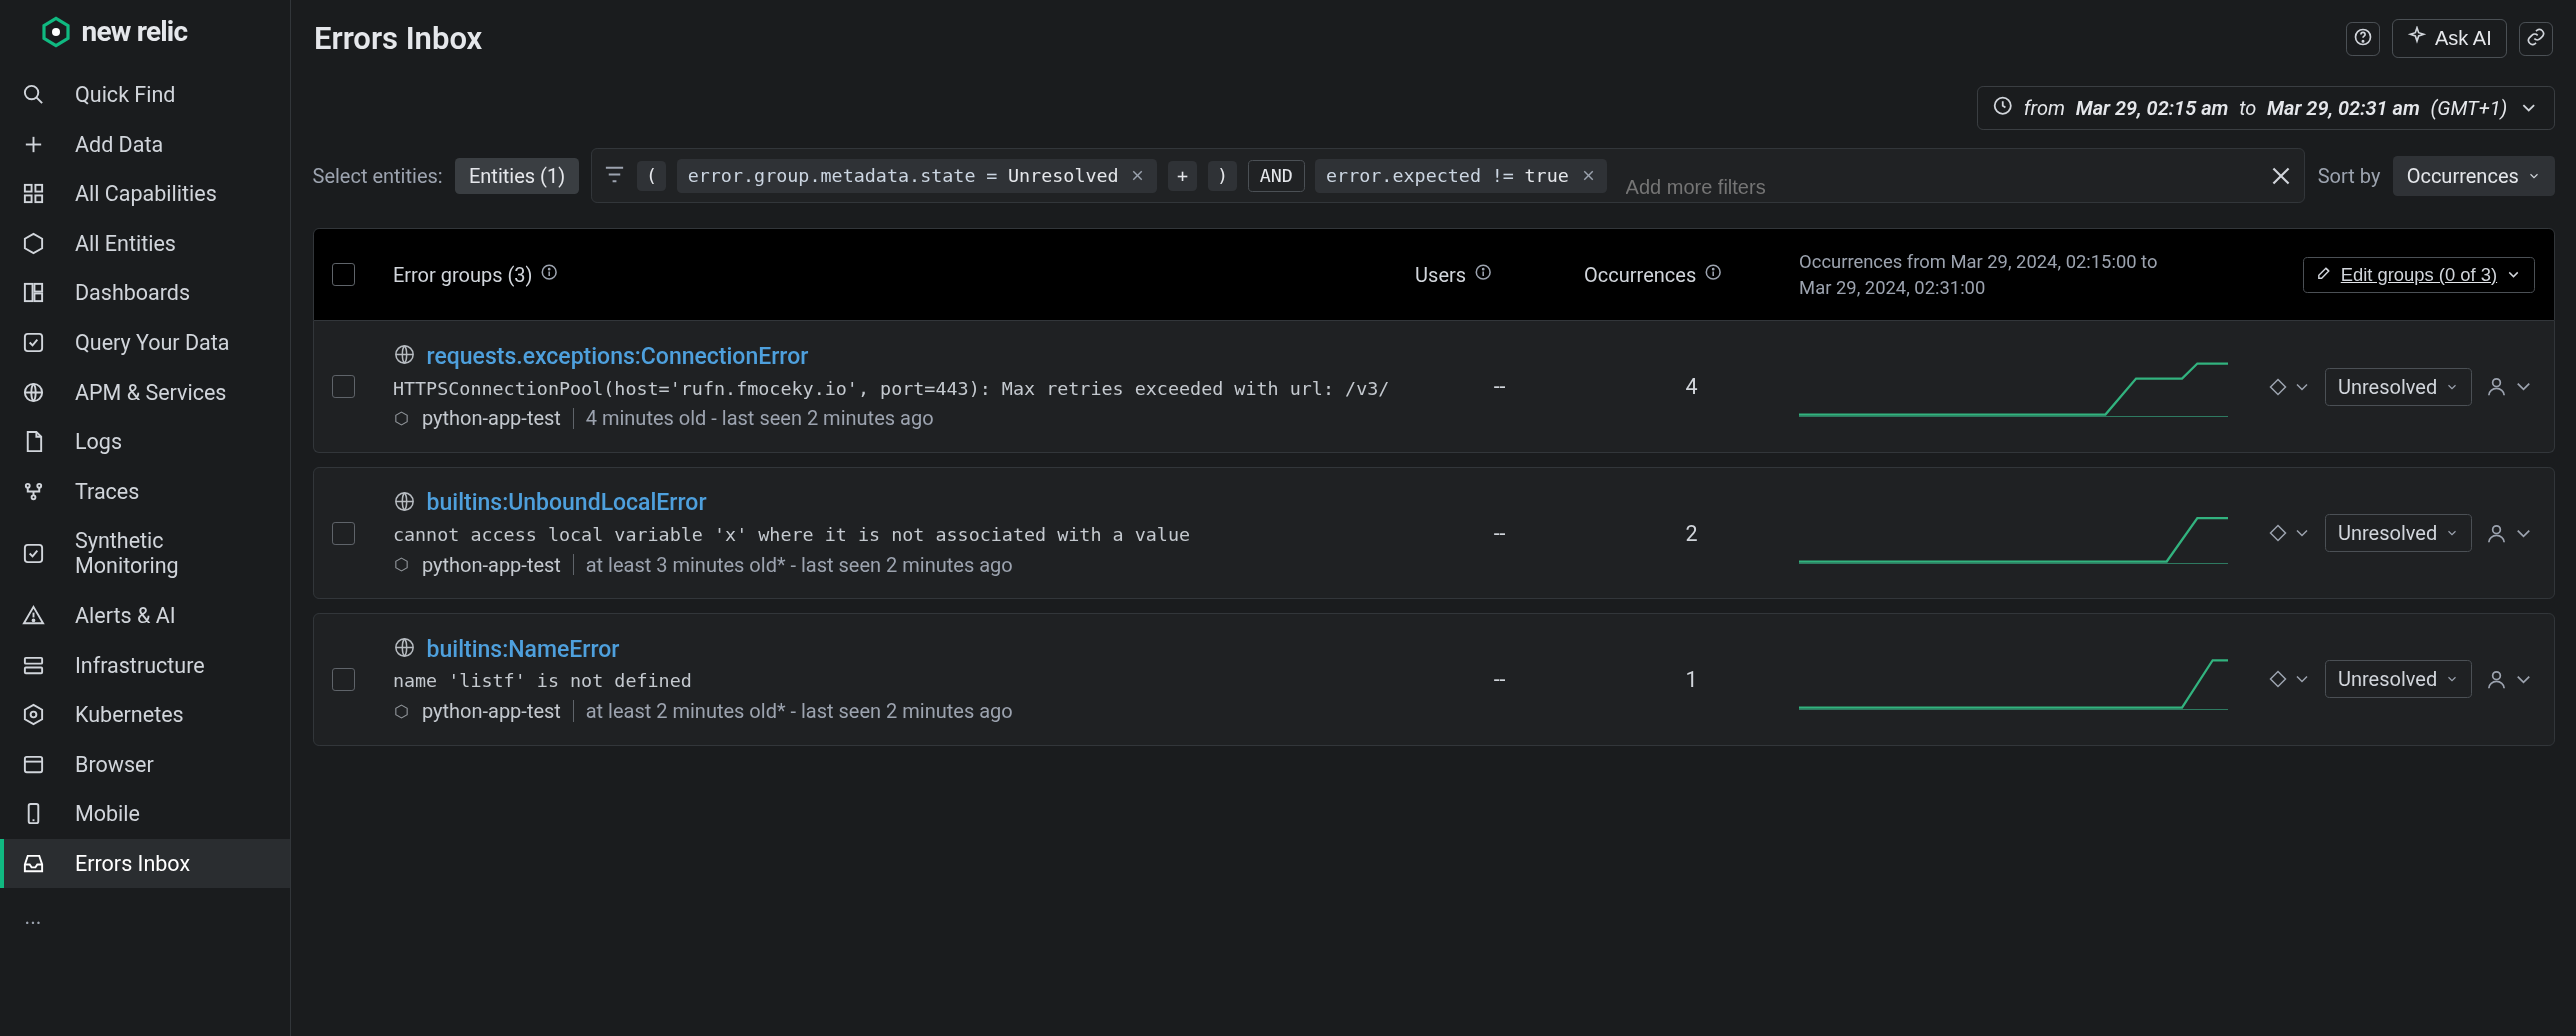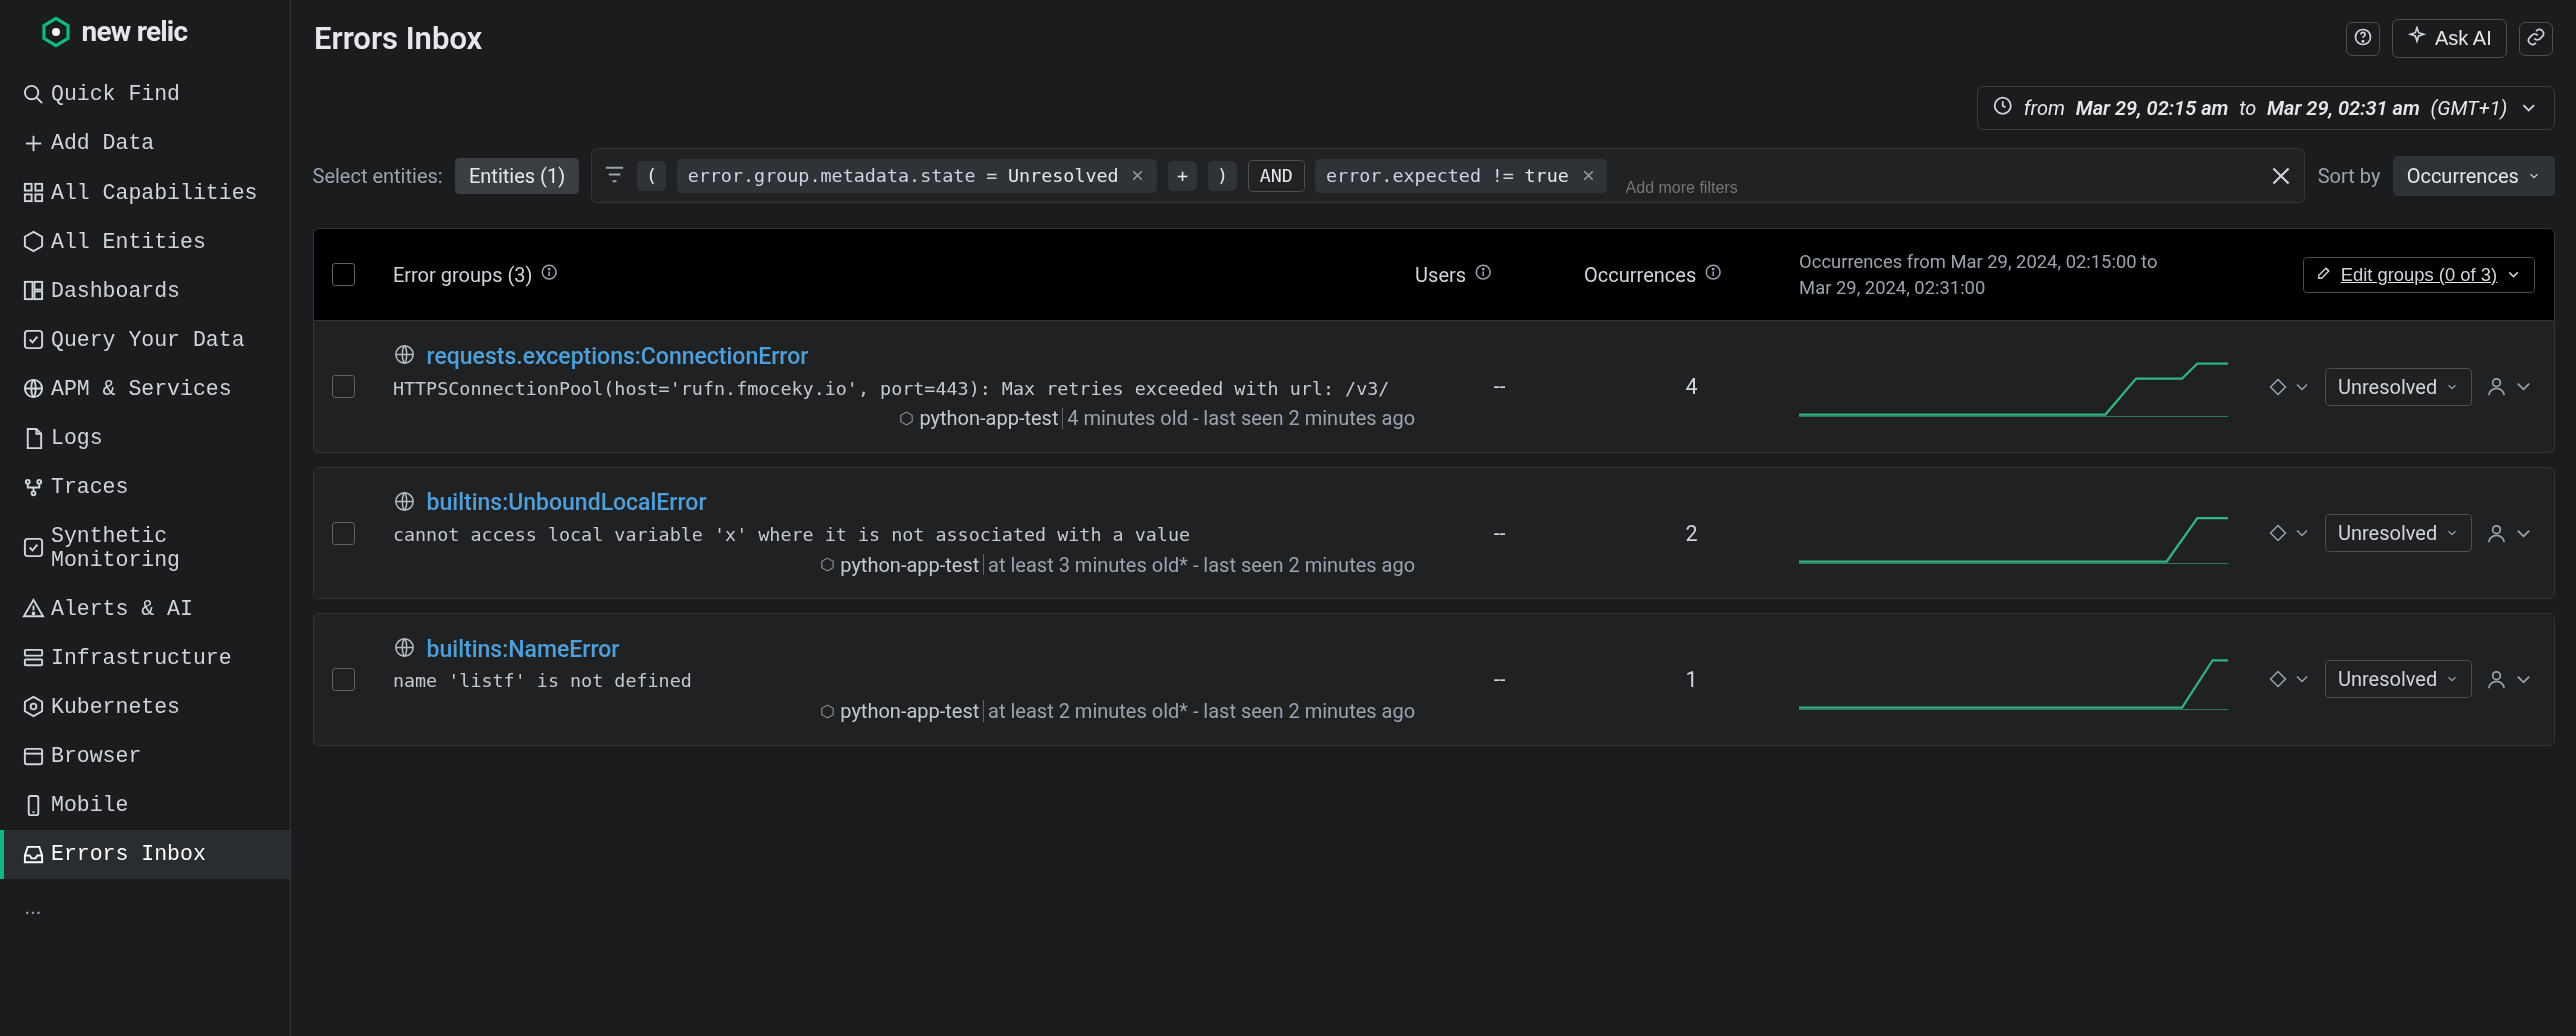--- a/index.html
+++ b/index.html
@@ -17,26 +17,25 @@
   border-right: 0.8px solid #32363a;
   flex-shrink: 0;
   padding-top: 15.3px;
   display: flex;
   flex-direction: column;
 }
 .logo { display:flex; align-items:center; gap:9.2px; padding:0 18.4px 21.5px;margin-left:22px; }
 .logo-mark { width:32px; height:32px; }
 .logo-text { font-size:28px; font-weight:700; letter-spacing:-0.8px; }
 .nav-item {
-  display:flex; align-items:center; gap:5px;
+  display:flex; align-items:center; gap:29px;
   padding: 12.3px 21.5px;
   font-size: 21.5px;
   color:#d1d5db;
   cursor:pointer;
-  font-family:Liberation Mono, monospace;
 }
 .nav-item.active { background:#2a2d30; color:#fff; position:relative; }
 .nav-item.active::before {
   content:""; position:absolute; left:0; top:0; bottom:0; width:3.8px; background:#10b981;
 }
 .nav-icon { width:24.5px; height:24.5px; display:flex; align-items:center; justify-content:center; flex-shrink:0; }
 .nav-icon svg { width:23px; height:23px; stroke:#d1d5db; stroke-width:2; fill:none; }
 .nav-item.active .nav-icon svg { stroke:#fff; }
 .nav-dots { padding:15.3px 24.5px; font-size:21.5px; color:#9ca3af; cursor:pointer;}
 
@@ -95,21 +94,21 @@
 .pill .x { width:17px;height:17px; cursor:pointer; }
 .pill .x svg { stroke:#9ca3af; stroke-width:2; }
 .pill-sm {
   background:#2f3236; border-radius:4.6px; padding:4.6px 9.2px;
   font-size:18.4px; font-family:ui-monospace,Menlo,monospace; cursor:pointer;
 }
 .pill-and {
   border:0.8px solid #4b5055; border-radius:4.6px; padding:4.6px 10.7px;
   font-size:18.4px; font-family:ui-monospace,Menlo,monospace;
 }
-.add-filters { font-size:16px; color:#ec4899; margin-left:7.7px; cursor:text; flex:1; background:transparent; border:none; outline:none;margin-top:24px; }
+.add-filters { font-size:20px; color:#ec4899; margin-left:7.7px; cursor:text; flex:1; background:transparent; border:none; outline:none;margin-top:24px; }
 .clear-x { width:26px; height:26px; cursor:pointer; margin-left:auto; }
 .clear-x svg { stroke:#d1d5db; stroke-width:2; width:100%;height:100%; }
 .sortby-lbl { font-size:20px; color:#9ca3af; }
 .sort-select {
   background:#2f3236; border-radius:4.6px; padding:7.7px 14px;
   font-size:20px; display:flex; align-items:center; gap:7.7px; cursor:pointer;
 }
 .sort-select svg { width:14px;height:14px; stroke:#d1d5db; stroke-width:2; fill:none; }
 
 .table-wrap { padding: 15.3px 21.5px; flex:1; }
@@ -141,21 +140,21 @@
   margin-bottom:14px; border-radius:0 0 6.1px 6.1px;
   background:#1f2123;
 }
 .row + .row { border-radius:6.1px; border-top:0.8px solid #32363a; }
 .row .cb { width:23px; height:23px; border:0.8px solid #5f646a; border-radius:3.1px; cursor:pointer; }
 .row .cell-title { display:flex; flex-direction:column; gap:7.7px; }
 .title-line { display:flex; align-items:center; gap:10.7px; }
 .title-line svg.glob { width:23px;height:23px; stroke:#b6bbc0; stroke-width:1.6; fill:none; }
 .err-link { color:#4ea0dd; font-size:23px; cursor:pointer; text-decoration:none; font-weight:500; }
 .err-msg { font-family:ui-monospace,Menlo,monospace; font-size:18.4px; color:#c4c9cf; }
-.meta-line { display:flex; align-items:center; gap:4px;justify-content:flex-end; }
+.meta-line { display:flex; align-items:center; gap:12px; }
 .hex { width:17px;height:17px; }
 .hex svg { stroke:#8f9499; stroke-width:1.6; fill:none; width:100%;height:100%; }
 .app-name { font-size:20px; color:#c4c9cf; }
 .age { font-size:20px; color:#9ca3af; }
 .divider-v { width:0.8px; height:21.5px; background:#5f646a; }
 .users-dash, .occ-num { font-size:21.5px; color:#d1d5db; text-align:center; display:flex; justify-content:center; }
 .sparkline { width:100%; height:61px; position:relative; border-bottom:0.8px solid #2e7a61; }
 .sparkline svg { width:100%; height:100%; }
 .row-actions { display:flex; align-items:center; gap:12.3px; justify-content:flex-end; }
 .diamond-btn { display:flex; align-items:center; gap:4.6px; cursor:pointer; }

